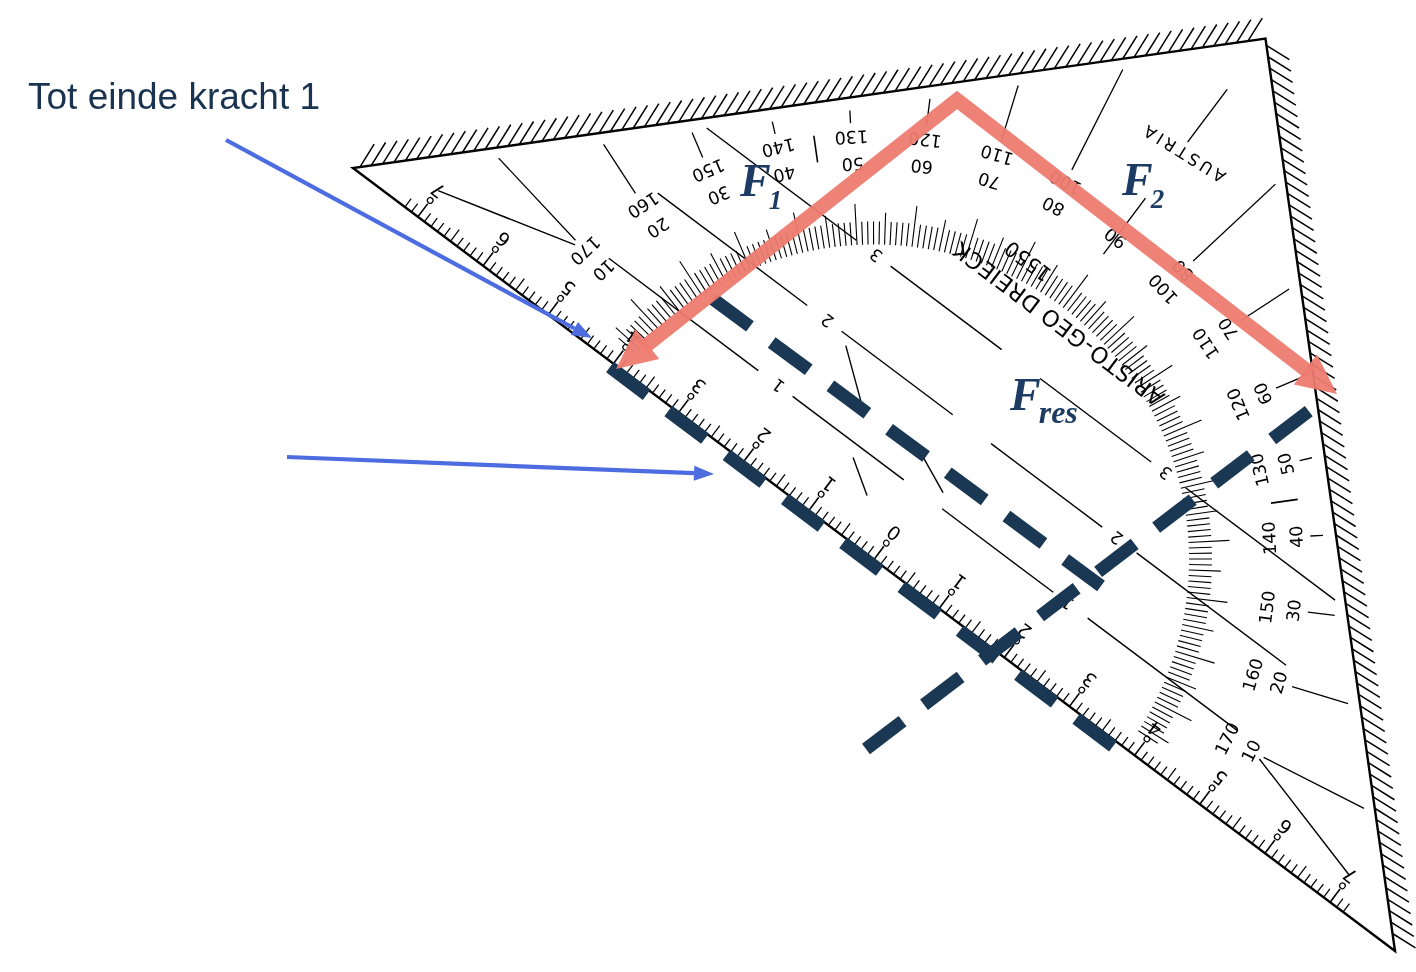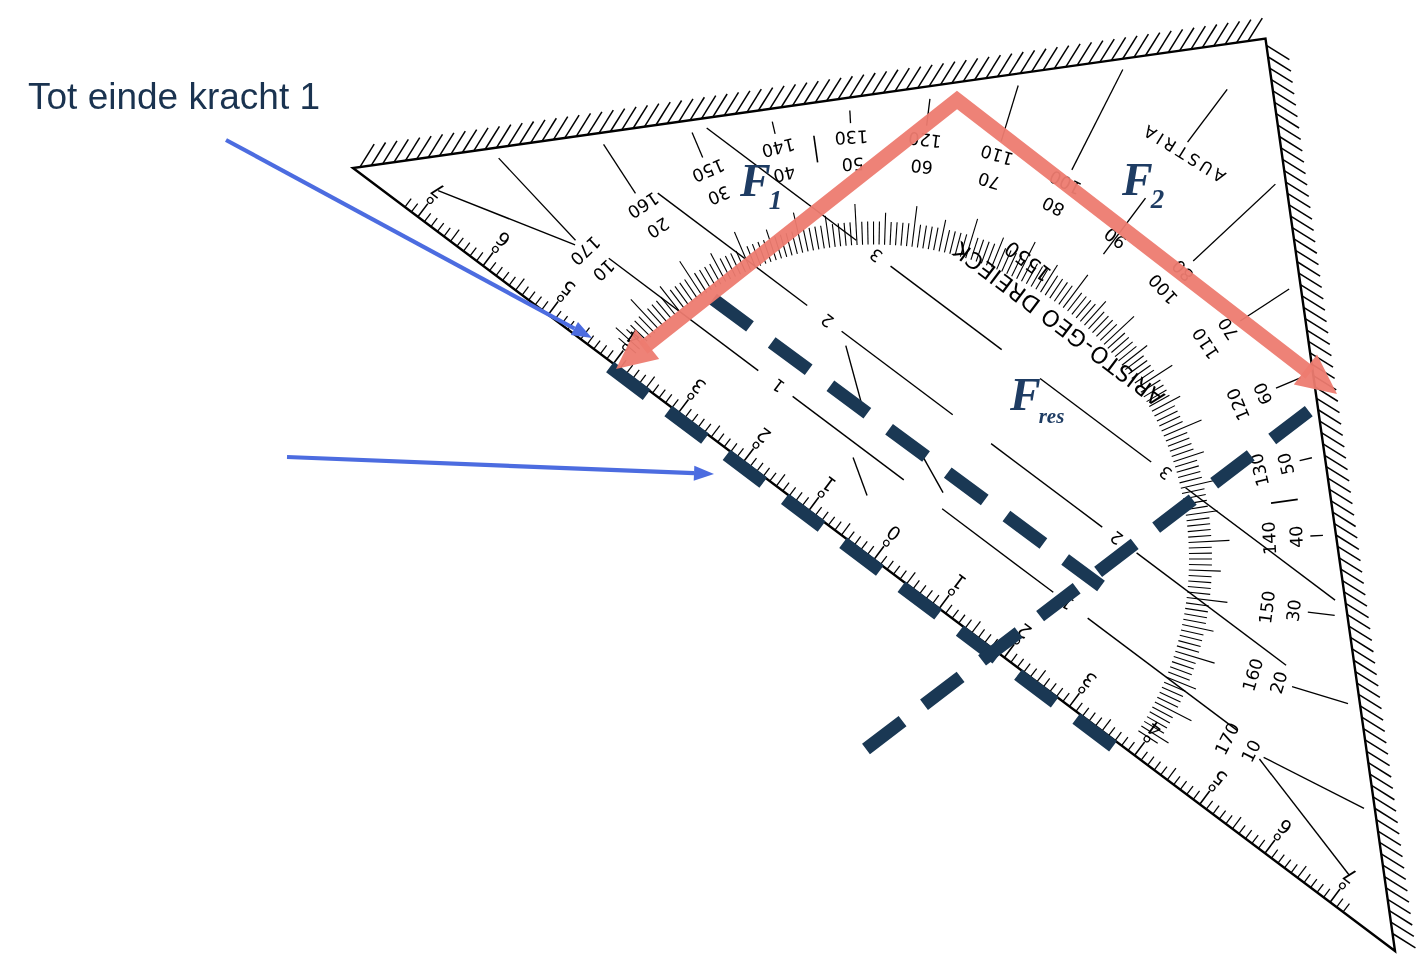--- a/index.html
+++ b/index.html
@@ -9,21 +9,21 @@
   .ann{position:absolute;font-size:37px;font-weight:400;letter-spacing:0px;color:var(--ann,#1a3350);white-space:nowrap;}
   #ann1{left:28px;top:76px;}
   #ann2{left:84px;top:397px;}
   .force{position:absolute;color:var(--navy,#1e3c63);font-family:Liberation Serif, serif;
          font-style:italic;font-weight:bold;white-space:nowrap;}
   .force .sym{font-size:46px;line-height:1;}
   .force .sb{font-size:27px;position:relative;top:13px;left:-2px;}
   #f1{left:740px;top:158px;}
   #f2{left:1122px;top:157px;}
   #fres{left:1010px;top:372px;}
-  #fres .sb{font-size:21px;}
+  #fres .sb{font-size:32px;}
 </style>
 </head>
 <body>
 
 <div id="stage">
   <svg id="scene" width="1416" height="972" viewBox="0 0 1416 972">
       <g transform="translate(874,559.5) rotate(36.92)">
         <g>
           <path d="M -651.7 0 L 651.7 0 L 0 -651.7 Z" fill="#ffffff" stroke="#000000" stroke-width="2.4"></path>
         </g>

